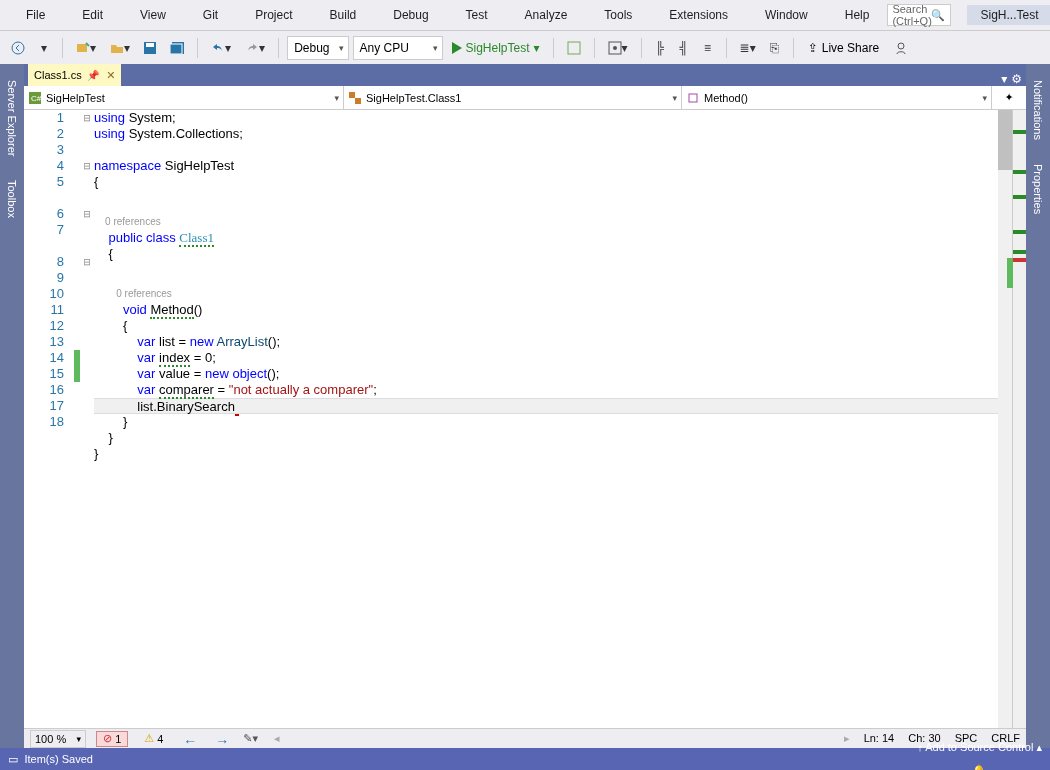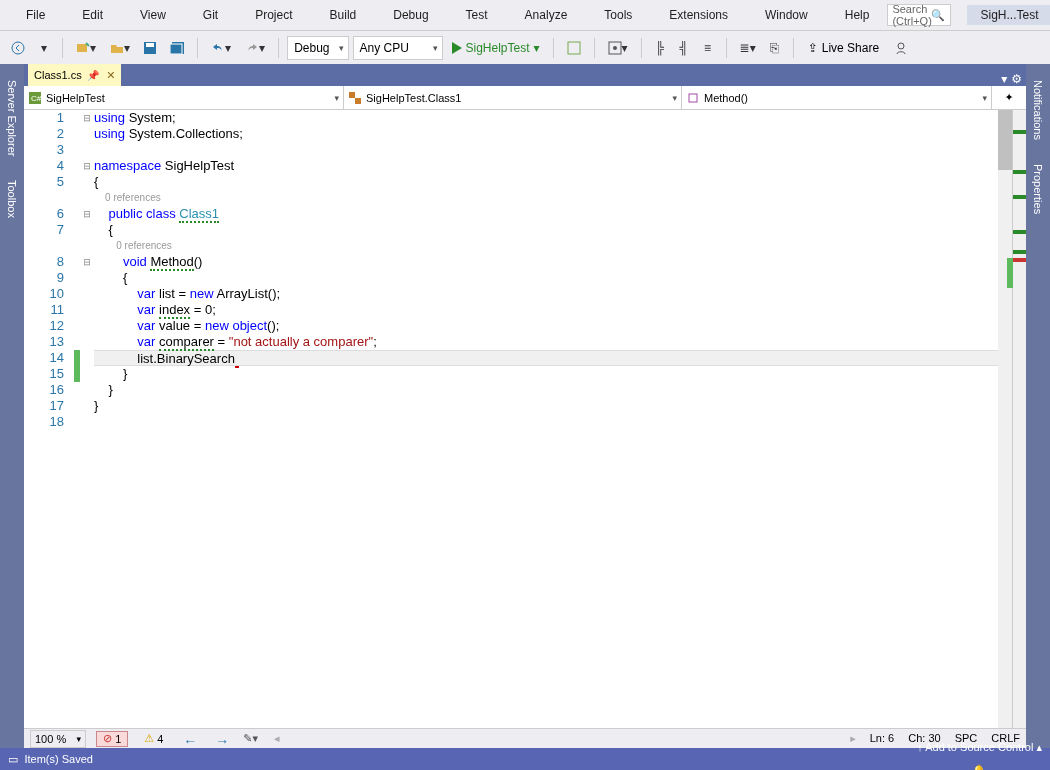--- a/index.html
+++ b/index.html
@@ -56,24 +56,24 @@
 .margin .mark { height: 16px; display: flex; align-items: center; justify-content: center; font-size: 9px; color: #888; }
 .change-bar { width: 6px; background: #fff; }
 .change-bar .ch { height: 16px; }
 .change-green { background: #5dbb5d; }
 .code { flex: 1; background: #fff; white-space: pre; color: #000; position: relative; }
 .code-line { height: 16px; }
 .code-line.hl { background: #f0f0f0; border-top: 1px solid #ddd; border-bottom: 1px solid #ddd; height: 16px; box-sizing: border-box; }
 .overview { width: 14px; background: #f0f0f0; border-left: 1px solid #ccc; position: relative; }
 .ov-mark { position: absolute; width: 100%; height: 4px; }
 .kw { color: #0000ff; }
-.typ { color: #000000; }
+.typ { color: #0c4a6e; }
 .str { color: #a31515; }
-.cls { color: #2b91af; border-bottom: 1px dotted #2b91af; }
-.codelens { color: #999; font-size: 10px; height: 16px; }
+.cls { color: #2b91af; border-bottom: 1px dotted #2b91af; font-family: Liberation Serif, serif; }
+.codelens { color: #999; font-size: 10px; height: 16px; margin-top: 24px; }
 .squig { border-bottom: 2px dotted #2a8a2a; }
 .squig-err { border-bottom: 2px dotted #cc0000; }
 
 .scrollbar-v { position: absolute; right: 14px; top: 0; bottom: 0; width: 14px; background: #f0f0f0; }
 .scrollbar-v .thumb { position: absolute; top: 0; width: 100%; height: 60px; background: #c0c0c0; }
 
 
 .ed-status { height: 20px; background: #eeedf2; border-top: 1px solid #ccc; display: flex; align-items: center; padding: 0 6px; font-size: 11px; gap: 10px; }
 .zoom-dd { width: 56px; border: 1px solid #ccc; padding: 0 4px; height: 18px; display: flex; align-items: center; font-size: 11px; }
 .err-chip { background: #f9d9d9; border: 1px solid #cc8888; padding: 0 6px; display: flex; align-items: center; gap: 3px; height: 16px; }
@@ -350,21 +350,21 @@
       <div class="warn-chip">
           <span style="color:#d9a400">⚠</span>
           <span>4</span>
         </div>
       <span class="nav-arrow">←</span>
       <span class="nav-arrow">→</span>
       <span style="color:#555">✎▾</span>
       <span style="color:#aaa;margin-left:6px">◂</span>
       <div class="ed-right">
         <span style="color:#aaa">▸</span>
-        <span>Ln: 6</span>
+        <span>Ln: 14</span>
         <span>Ch: 30</span>
         <span>SPC</span>
         <span>CRLF</span>
       </div>
     </div>
   </div>
 
   <div class="right-rail" id="right-rail-host">
       <div class="rail-tab">Notifications</div>
       <div class="rail-tab">Properties</div>

